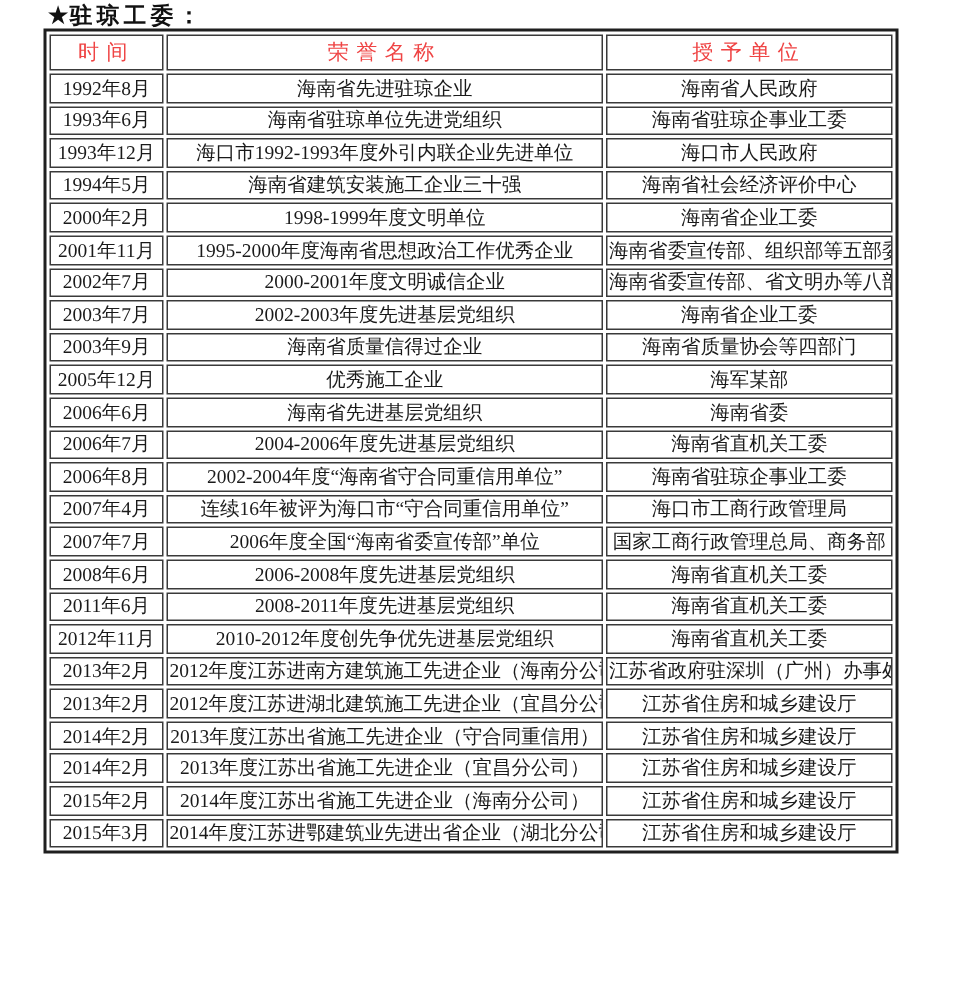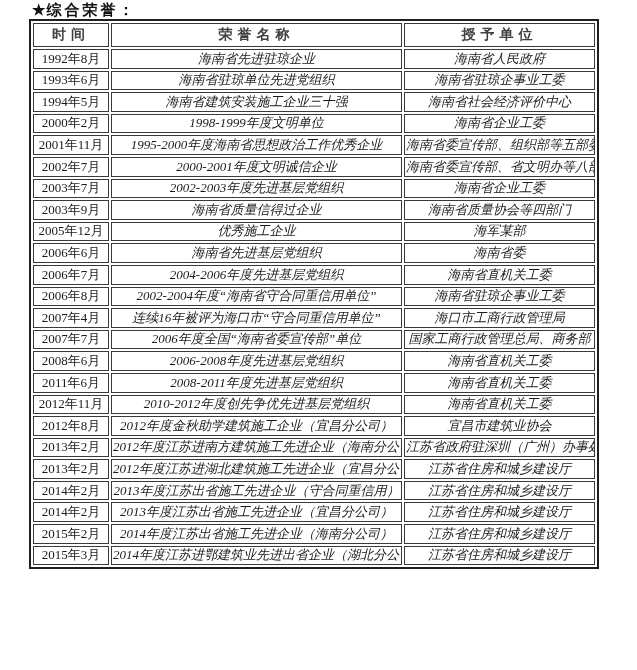--- a/index.html
+++ b/index.html
@@ -52,45 +52,44 @@
     text-align: center;
     vertical-align: middle;
     padding: 0 1px;
     overflow: hidden;
     white-space: nowrap;
     background: #ffffff;
   }
   table.honors th {
     height: 22px;
     font-size: 14px;
-    font-weight: bold;
+    font-weight: normal;
     letter-spacing: 5px;
-    color: #404040;
+    color: #ef4444;
   }
   table.honors td {
     height: 17.6px;
     font-size: 13px;
     line-height: 1.1;
   }
   td.col-time {
     font-style: normal;
     letter-spacing: 0;
   }
   td.col-honor, td.col-unit {
-    font-style: italic;
     letter-spacing: 0;
   }
 </style>
 </head>
 <body>
 
 <div class="page">
 
   <div class="section-title">
-    <span class="star">★</span><span>综合荣誉：</span>
+    <span class="star">★</span><span>驻琼工委：</span>
   </div>
 
   <div class="honors-table-wrap">
     <table class="honors">
       <colgroup>
         <col class="c-time">
         <col class="c-honor">
         <col class="c-unit">
       </colgroup>
       <thead>
@@ -105,20 +104,25 @@
             <td class="col-time">1992年8月</td>
             <td class="col-honor">海南省先进驻琼企业</td>
             <td class="col-unit">海南省人民政府</td>
           </tr>
           <tr>
             <td class="col-time">1993年6月</td>
             <td class="col-honor">海南省驻琼单位先进党组织</td>
             <td class="col-unit">海南省驻琼企事业工委</td>
           </tr>
           <tr>
+            <td class="col-time">1993年12月</td>
+            <td class="col-honor">海口市1992-1993年度外引内联企业先进单位</td>
+            <td class="col-unit">海口市人民政府</td>
+          </tr>
+          <tr>
             <td class="col-time">1994年5月</td>
             <td class="col-honor">海南省建筑安装施工企业三十强</td>
             <td class="col-unit">海南省社会经济评价中心</td>
           </tr>
           <tr>
             <td class="col-time">2000年2月</td>
             <td class="col-honor">1998-1999年度文明单位</td>
             <td class="col-unit">海南省企业工委</td>
           </tr>
           <tr>
@@ -180,25 +184,20 @@
             <td class="col-time">2011年6月</td>
             <td class="col-honor">2008-2011年度先进基层党组织</td>
             <td class="col-unit">海南省直机关工委</td>
           </tr>
           <tr>
             <td class="col-time">2012年11月</td>
             <td class="col-honor">2010-2012年度创先争优先进基层党组织</td>
             <td class="col-unit">海南省直机关工委</td>
           </tr>
           <tr>
-            <td class="col-time">2012年8月</td>
-            <td class="col-honor">2012年度金秋助学建筑施工企业（宜昌分公司）</td>
-            <td class="col-unit">宜昌市建筑业协会</td>
-          </tr>
-          <tr>
             <td class="col-time">2013年2月</td>
             <td class="col-honor">2012年度江苏进南方建筑施工先进企业（海南分公司）</td>
             <td class="col-unit">江苏省政府驻深圳（广州）办事处</td>
           </tr>
           <tr>
             <td class="col-time">2013年2月</td>
             <td class="col-honor">2012年度江苏进湖北建筑施工先进企业（宜昌分公司）</td>
             <td class="col-unit">江苏省住房和城乡建设厅</td>
           </tr>
           <tr>

